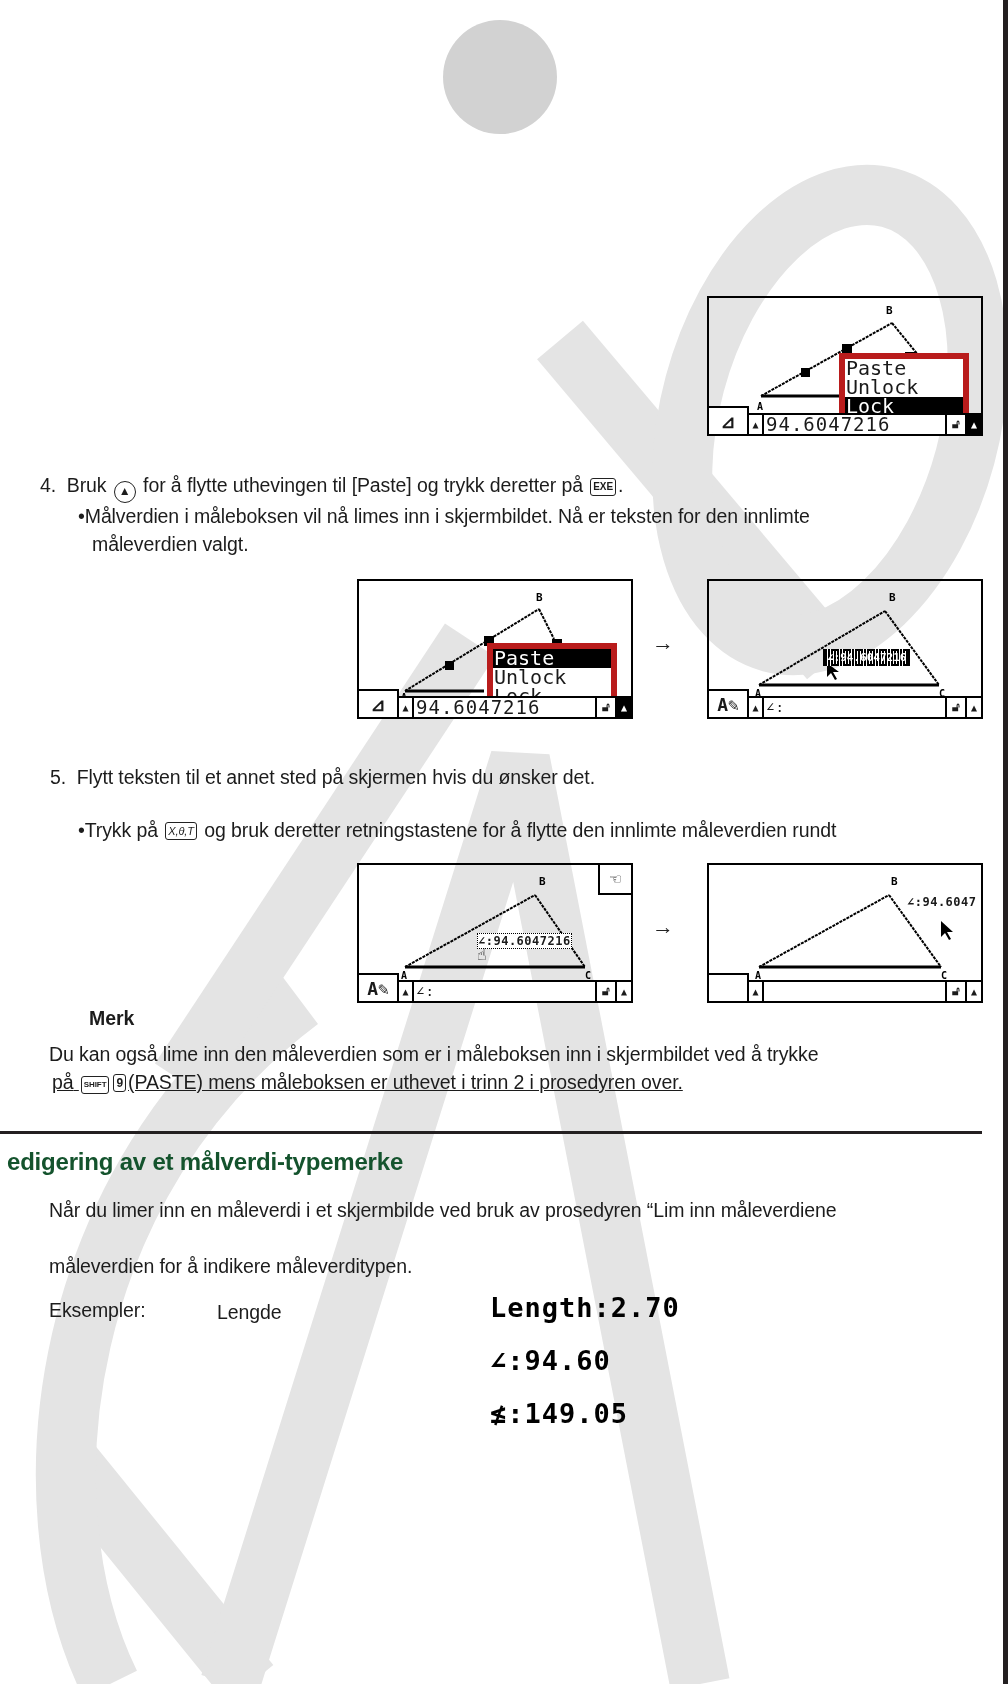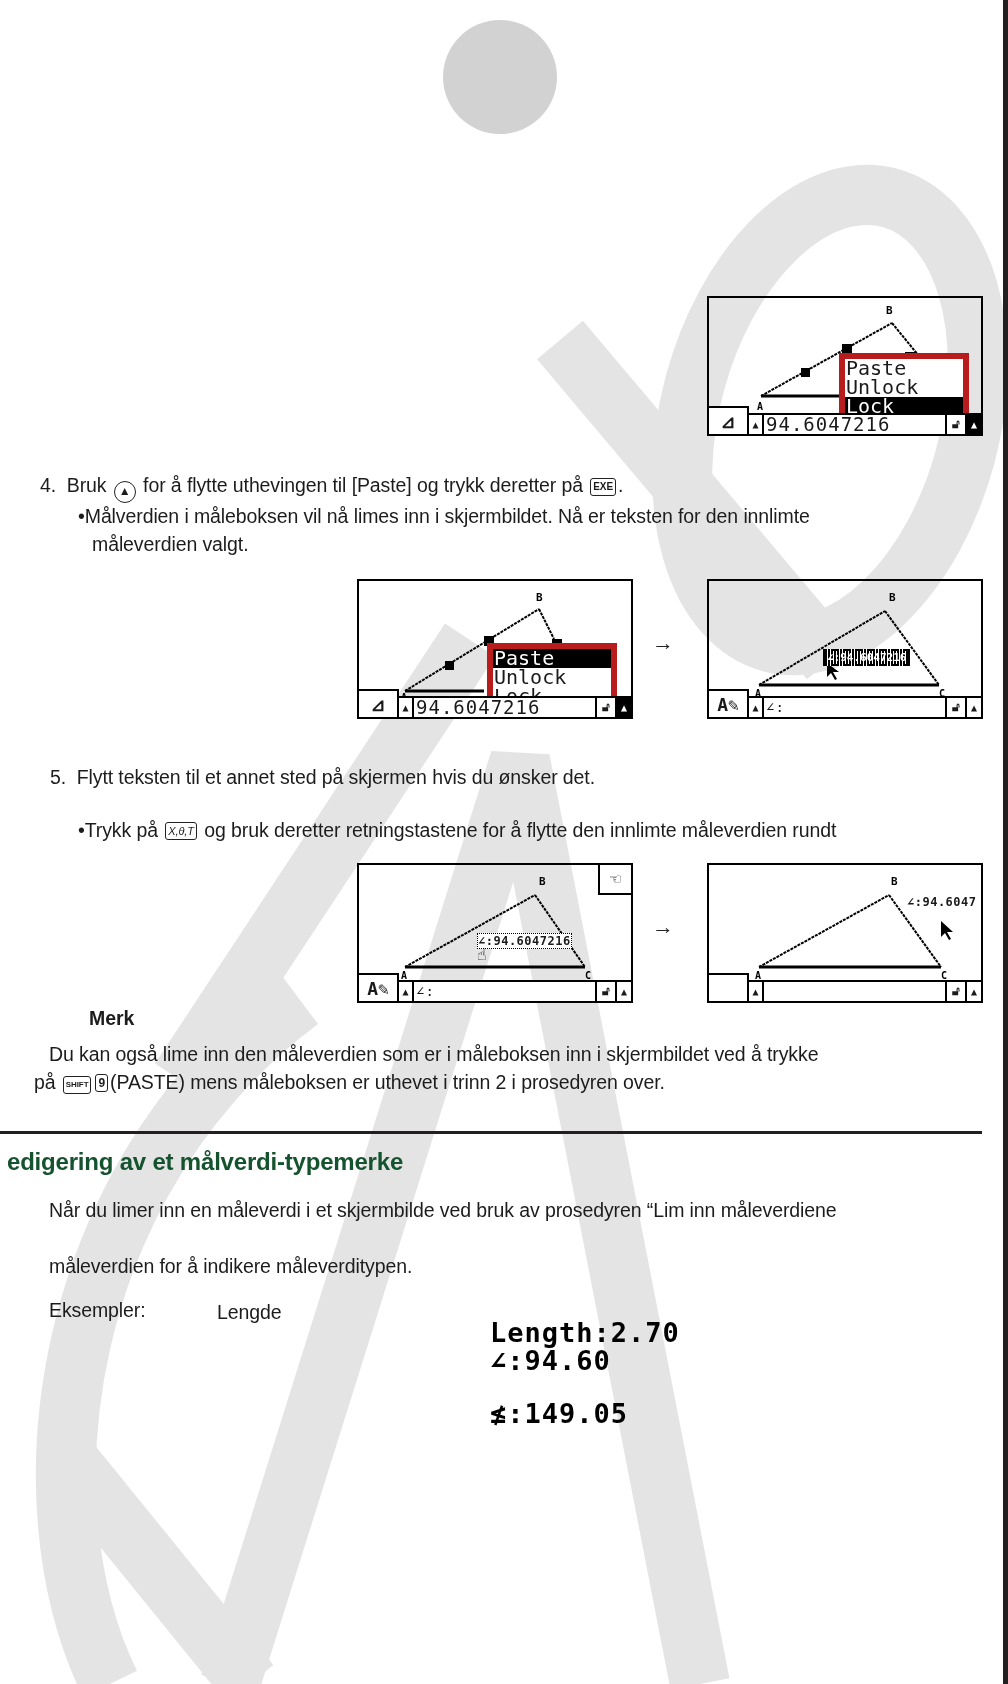--- a/index.html
+++ b/index.html
@@ -194,30 +194,30 @@
       <div class="st-tool tall"></div>
       <div class="st-up">▲</div>
       <div class="st-val"></div>
       <div class="st-lock">🔓︎</div>
       <div class="st-menu">▲</div>
     </div>
   </div>
 
   <div class="txt bold" style="left:49px; top:1004px;margin-left:40px;">Merk</div>
   <div class="txt" style="left:49px; top:1040px;">Du kan også lime inn den måleverdien som er i måleboksen inn i skjermbildet ved å trykke</div>
-  <div class="txt" style="left:34px; top:1068px;">
+  <div class="txt" style="left:52px; top:1068px;text-decoration:underline;">
     <span>på</span>
     <span class="key" style="font-size:8px;">SHIFT</span><span class="key" style="font-size:12px;">9</span><span>(PASTE) mens måleboksen er uthevet i trinn 2 i prosedyren over.</span>
   </div>
 
   <div class="hrule"></div>
   <div class="heading">edigering av et målverdi-typemerke</div>
 
   <div class="txt" style="left:49px; top:1196px;">Når du limer inn en måleverdi i et skjermbilde ved bruk av prosedyren “Lim inn måleverdiene</div>
   <div class="txt" style="left:49px; top:1252px;">måleverdien for å indikere måleverditypen.</div>
 
   <div class="txt" style="left:49px; top:1296px;">Eksempler:</div>
   <div class="txt" style="left:217px; top:1298px;">Lengde</div>
 
-  <div class="lcd-sample" style="top:1292px;margin-top:25px;">Length:2.70</div>
+  <div class="lcd-sample" style="top:1292px;">Length:2.70</div>
   <div class="lcd-sample" style="top:1345px;">∠:94.60</div>
   <div class="lcd-sample" style="top:1398px;">≰:149.05</div>
 </div>
 
 </body></html>

